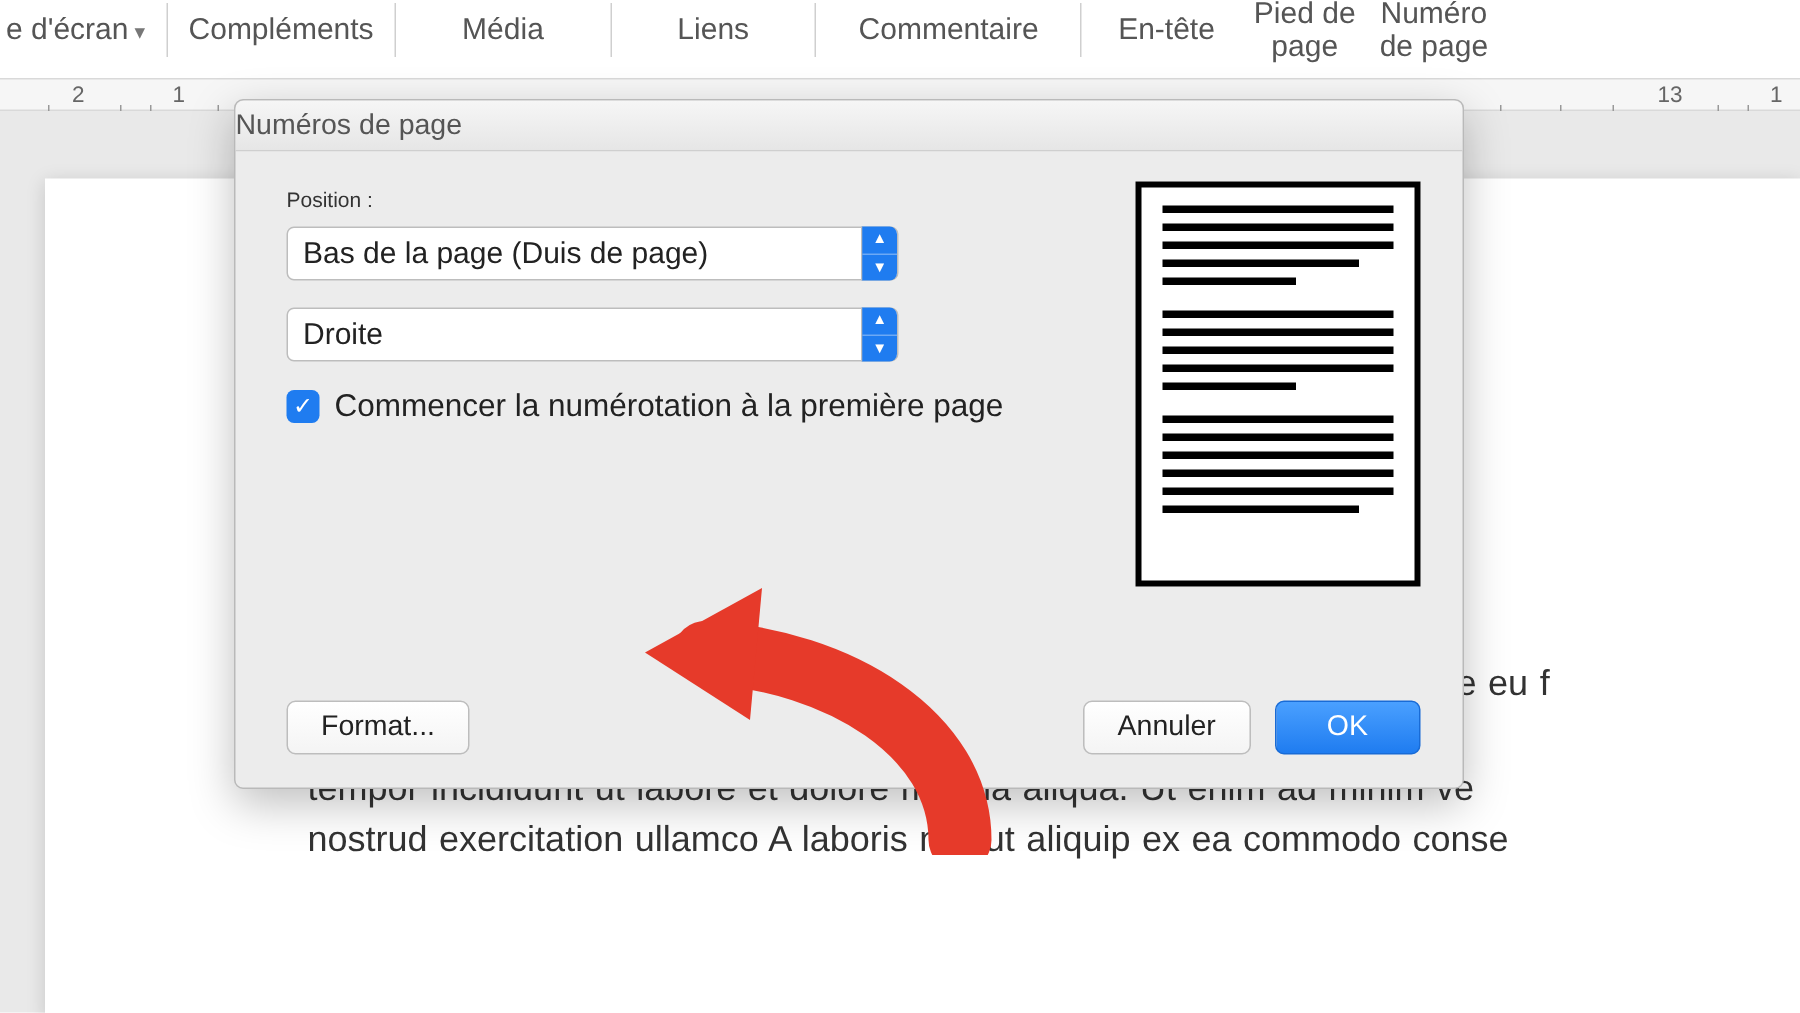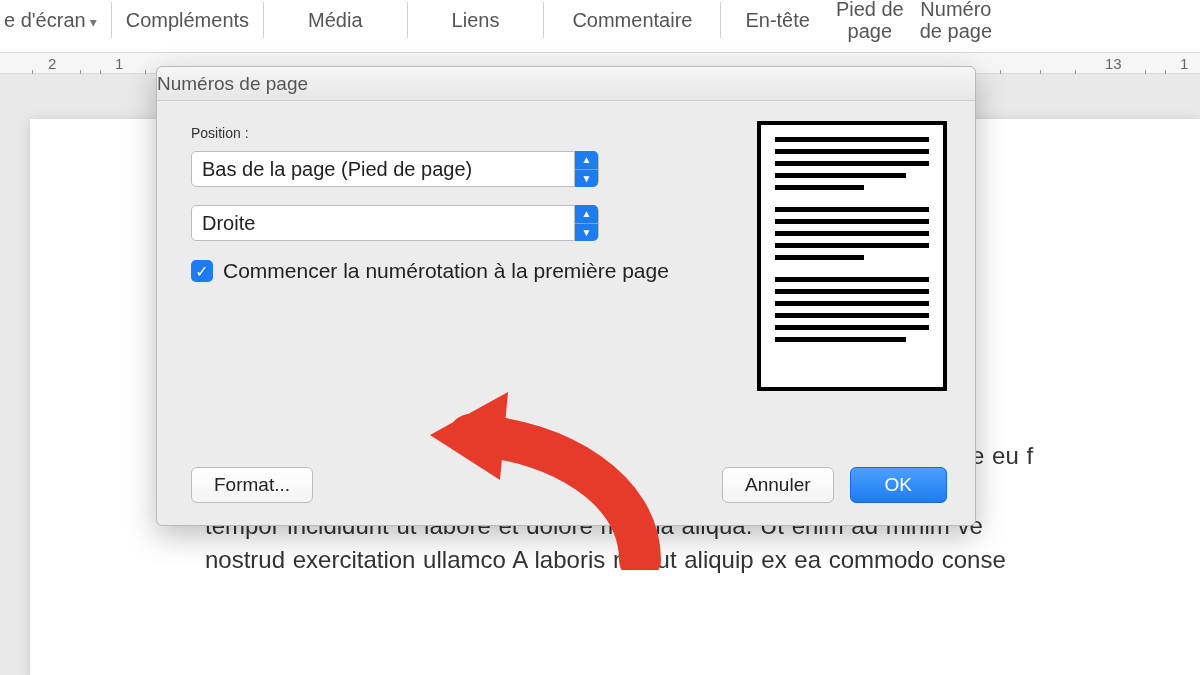--- a/index.html
+++ b/index.html
@@ -163,21 +163,21 @@
 nostrud exercitation ullamco A laboris nisi ut aliquip ex ea commodo conse</div>
   </div>
 </div>
 
 <div class="dialog">
   <div class="titlebar">Numéros de page</div>
   <div class="content">
 
     <div class="lbl">Position :</div>
     <div class="select">
-      <span>Bas de la page (Pied de page)</span>
+      <span>Bas de la page (Duis de page)</span>
       <div class="stepper">
         <div class="arr">▲</div>
           <div class="arr">▼</div>
       </div>
     </div>
 
     <div class="select">
       <span>Droite</span>
       <div class="stepper">
         <div class="arr">▲</div>

